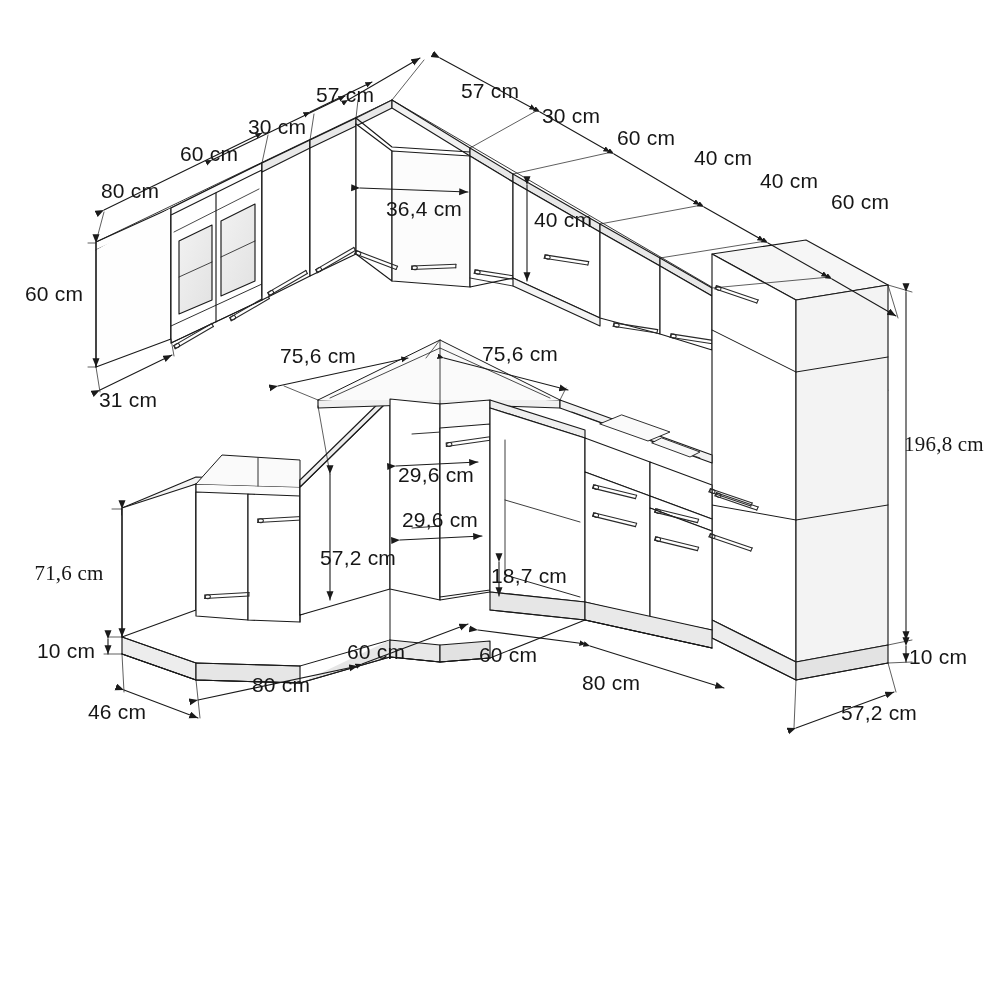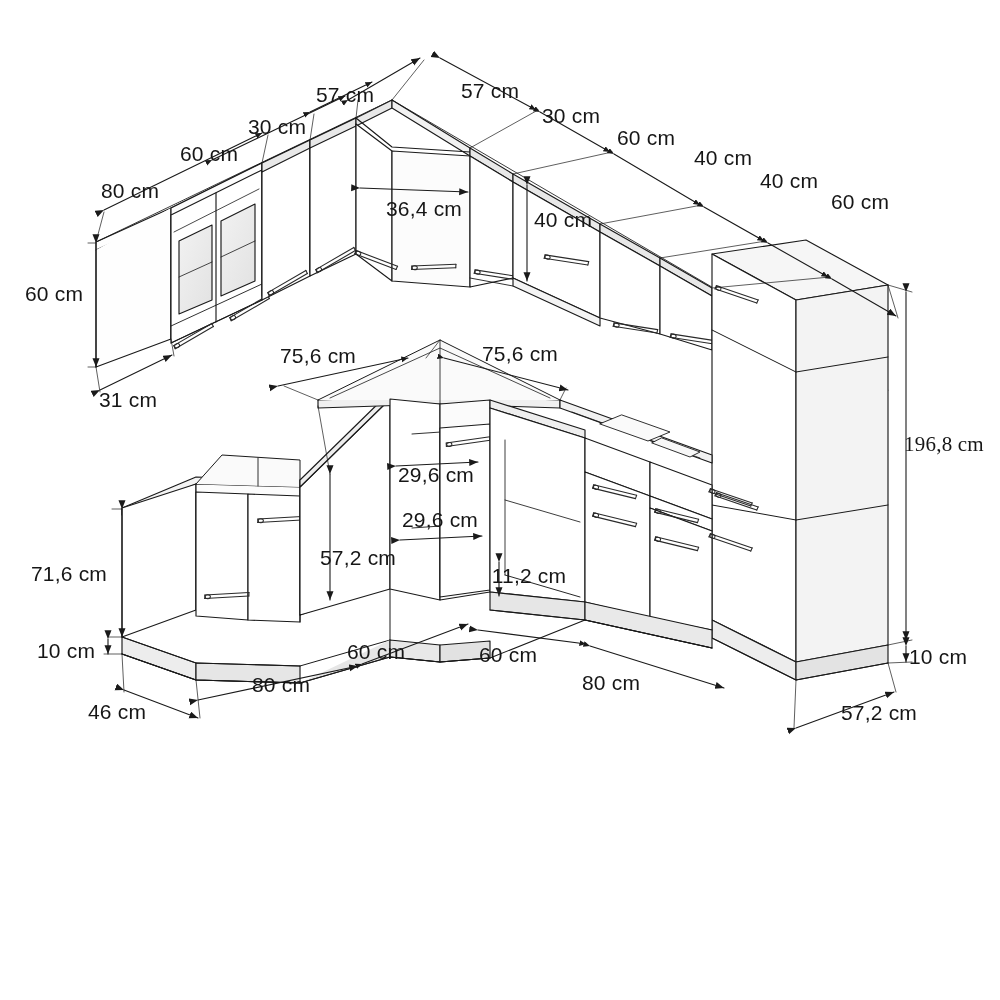--- a/index.html
+++ b/index.html
@@ -324,22 +324,22 @@
       <div class="dimlabel" style="left: 860px; top: 201px;">60 cm</div>
       <div class="dimlabel" style="left: 424px; top: 208px; text-align: center;">36,4 cm</div>
       <div class="dimlabel" style="left: 563px; top: 219px;">40 cm</div>
       <div class="dimlabel" style="left: 54px; top: 293px;">60 cm</div>
       <div class="dimlabel" style="left: 128px; top: 358px; margin-top: 41px;">31 cm</div>
       <div class="dimlabel" style="left: 318px; top: 355px;">75,6 cm</div>
       <div class="dimlabel" style="left: 520px; top: 353px;">75,6 cm</div>
       <div class="dimlabel" style="left: 436px; top: 474px;">29,6 cm</div>
       <div class="dimlabel" style="left: 440px; top: 519px;">29,6 cm</div>
       <div class="dimlabel" style="left: 358px; top: 557px;">57,2 cm</div>
-      <div class="dimlabel" style="left: 529px; top: 575px;">11,2 cm</div>
-      <div class="dimlabel" style="left: 69px; top: 573px;">71,6 cm</div>
+      <div class="dimlabel" style="left: 529px; top: 575px;">18,7 cm</div>
+      <div class="dimlabel" style="left: 69px; top: 573px; font-family: Liberation Serif, serif;">71,6 cm</div>
       <div class="dimlabel" style="left: 66px; top: 650px;">10 cm</div>
       <div class="dimlabel" style="left: 944px; top: 444px; font-family: Liberation Serif, serif;">196,8 cm</div>
       <div class="dimlabel" style="left: 938px; top: 656px;">10 cm</div>
       <div class="dimlabel" style="left: 376px; top: 651px;">60 cm</div>
       <div class="dimlabel" style="left: 508px; top: 654px;">60 cm</div>
       <div class="dimlabel" style="left: 281px; top: 684px;">80 cm</div>
       <div class="dimlabel" style="left: 611px; top: 682px;">80 cm</div>
       <div class="dimlabel" style="left: 117px; top: 711px;">46 cm</div>
       <div class="dimlabel" style="left: 879px; top: 712px;">57,2 cm</div>
     </div>

